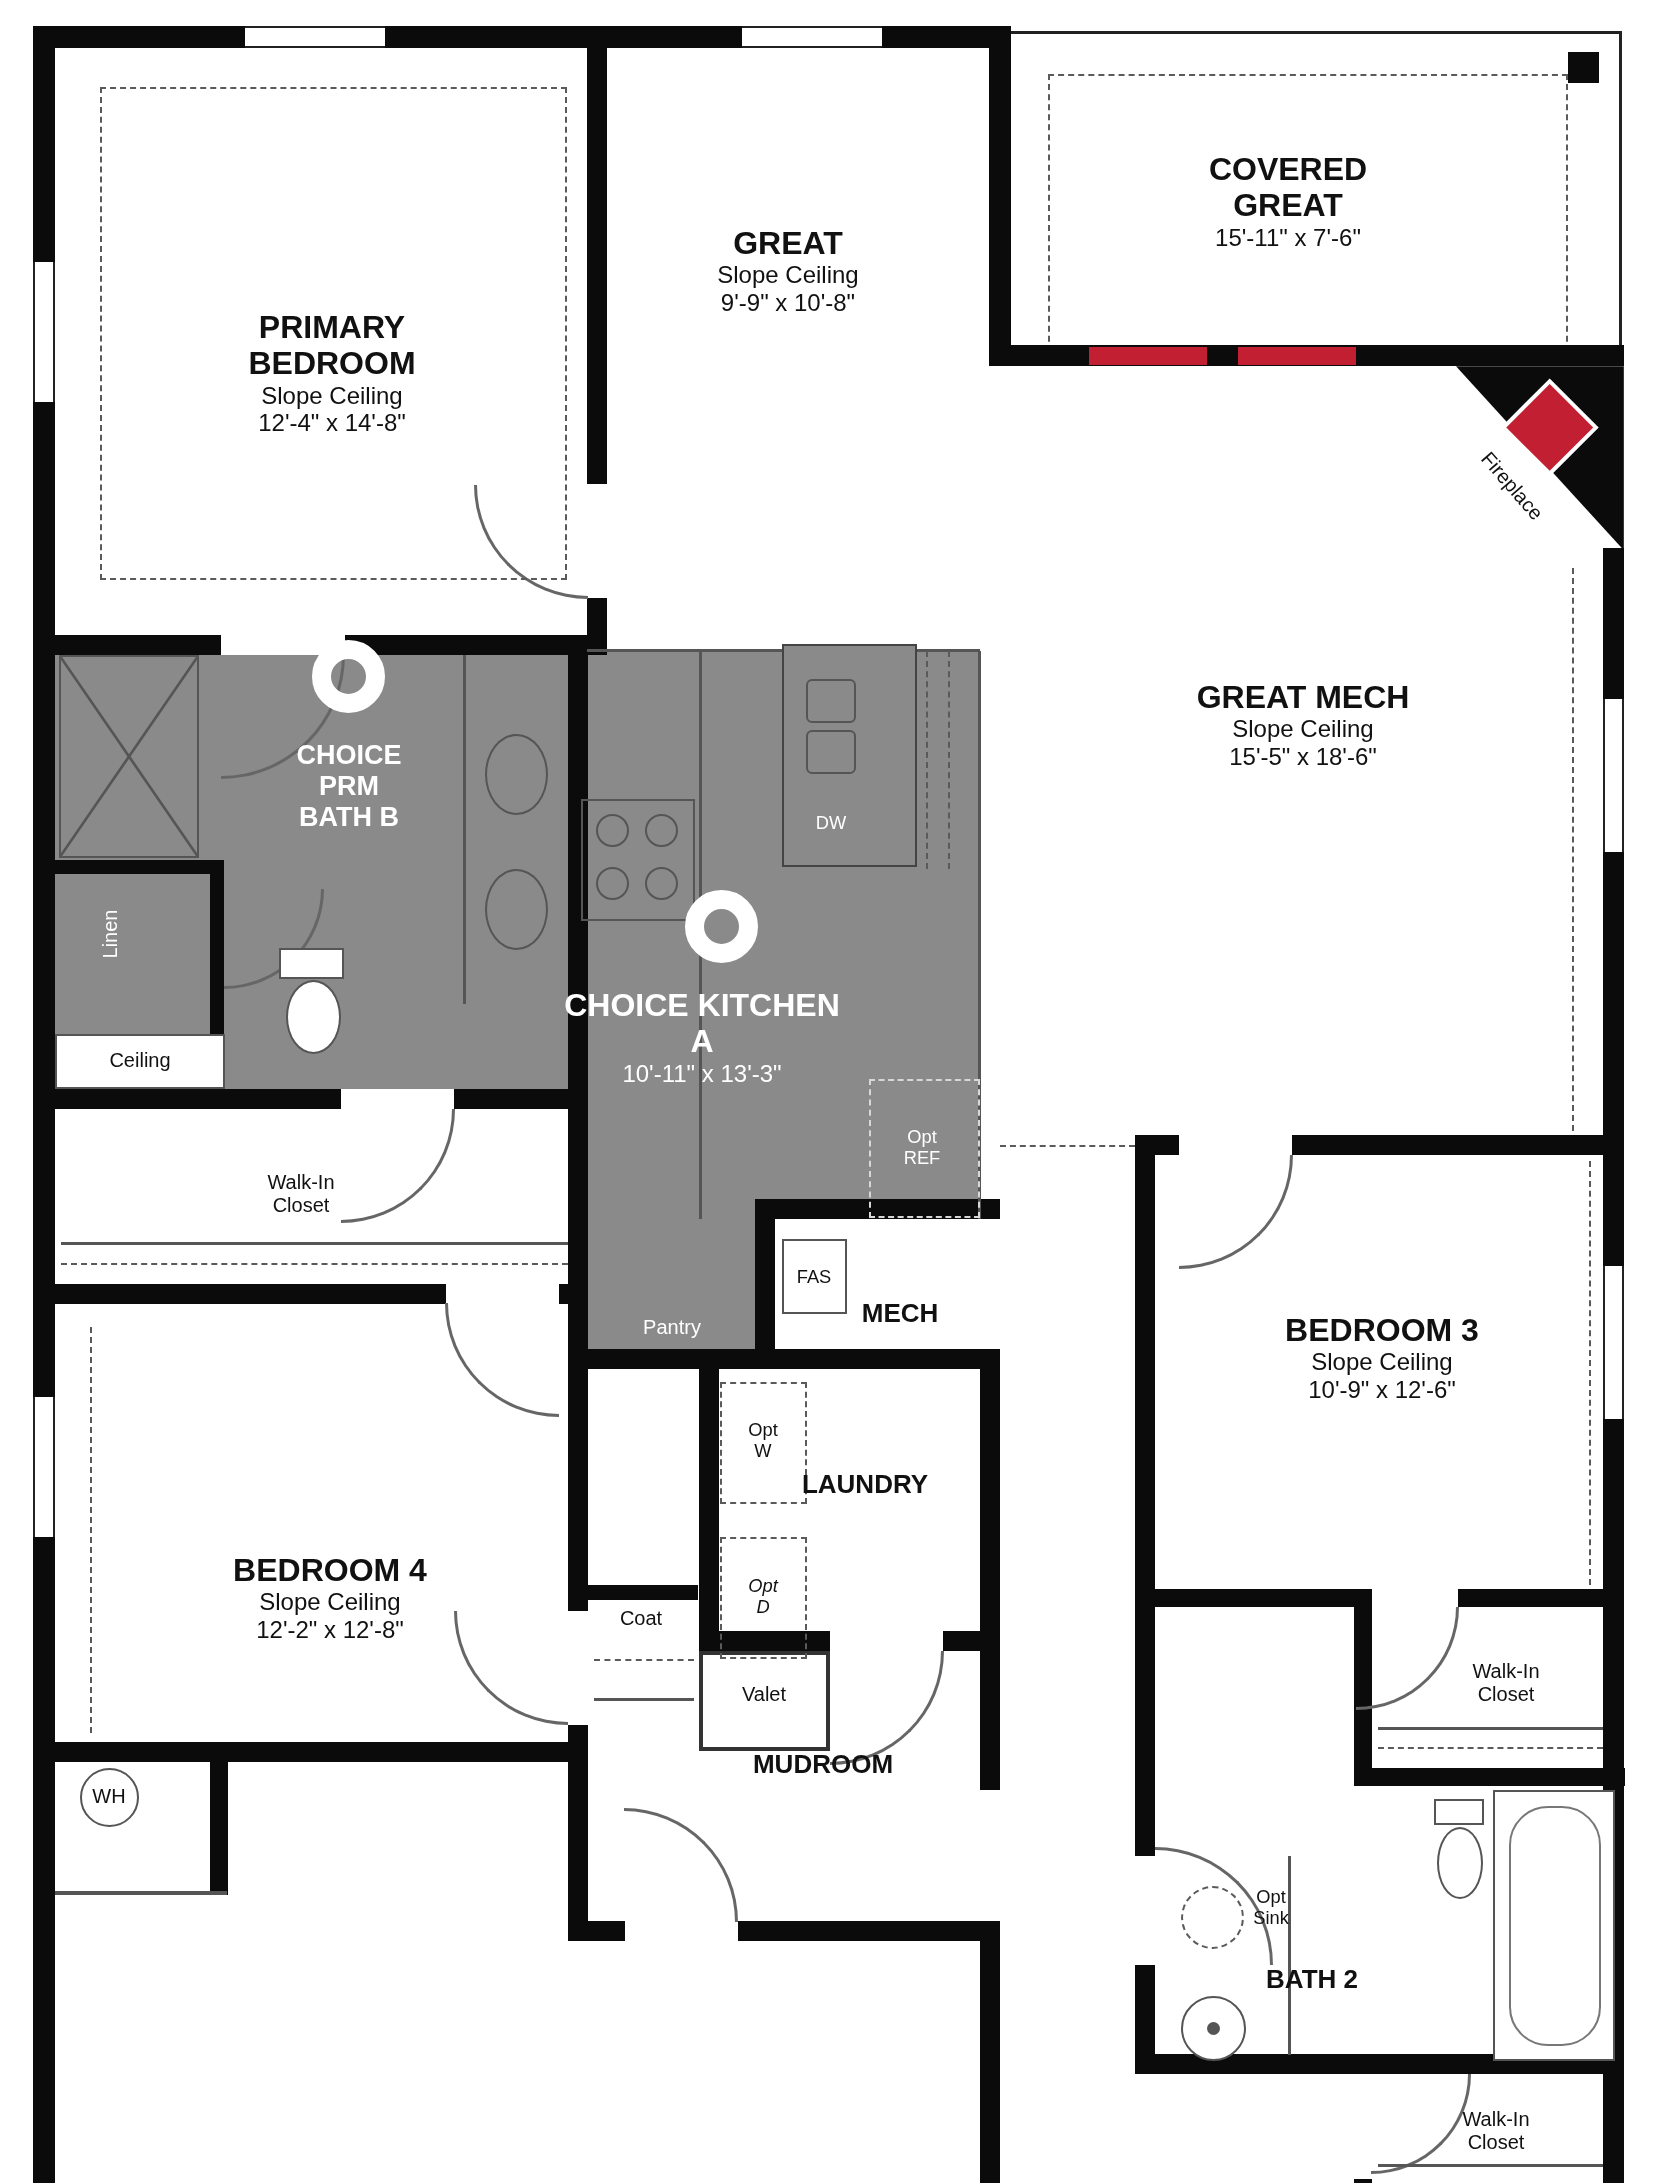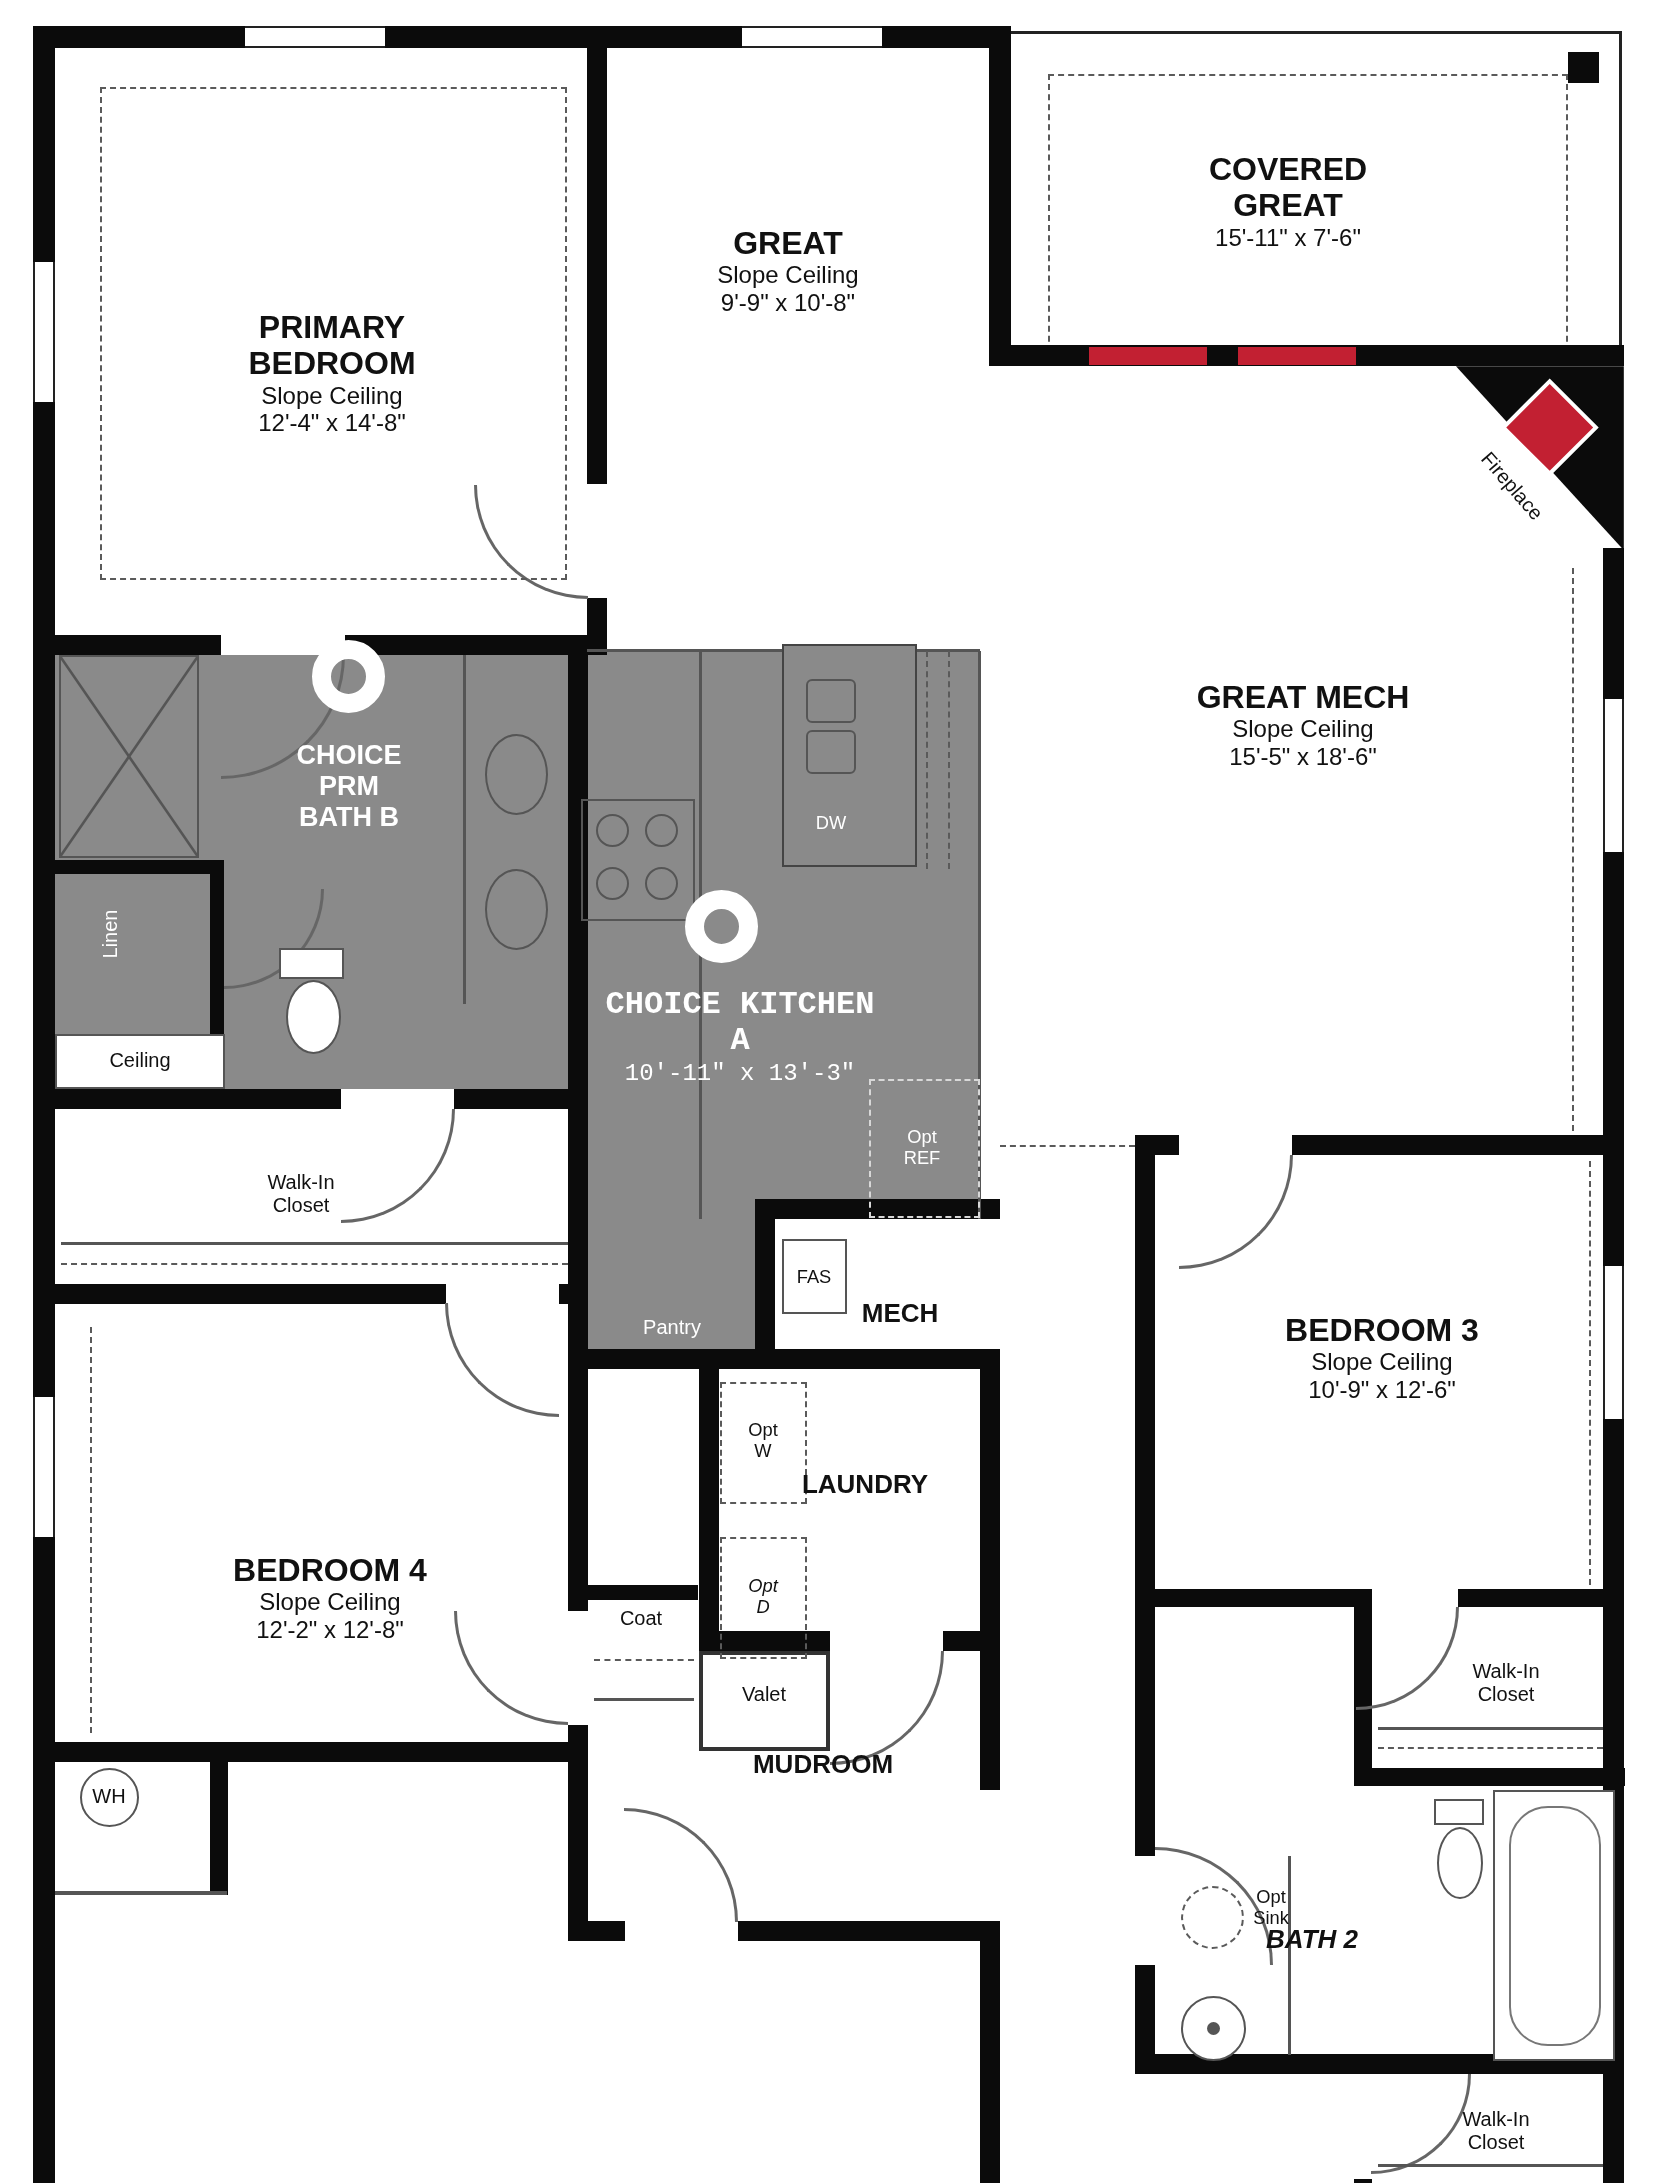--- a/index.html
+++ b/index.html
@@ -206,41 +206,41 @@
   <div class="label" style="left:1303px;top:725px;width:393px;">
     <div class="t1">GREAT MECH</div>
     <div class="t2">Slope Ceiling</div>
     <div class="t2">15'-5" x 18'-6"</div>
   </div>
 
   <div class="label white" style="left:349px;top:786px;width:140px;">
     <div class="t3">CHOICE PRM BATH B</div>
   </div>
 
-  <div class="label white" style="left:740px;top:1037px;width:279px;font-family:Liberation Mono, monospace;">
+  <div class="label white" style="left:702px;top:1037px;width:279px;">
     <div class="t1">CHOICE KITCHEN A</div>
     <div class="t2">10'-11" x 13'-3"</div>
   </div>
 
   <div class="label" style="left:1382px;top:1358px;width:349px;">
     <div class="t1">BEDROOM 3</div>
     <div class="t2">Slope Ceiling</div>
     <div class="t2">10'-9" x 12'-6"</div>
   </div>
 
   <div class="label" style="left:330px;top:1598px;width:349px;">
     <div class="t1">BEDROOM 4</div>
     <div class="t2">Slope Ceiling</div>
     <div class="t2">12'-2" x 12'-8"</div>
   </div>
 
   <div class="label smb" style="left:865px;top:1485px;">LAUNDRY</div>
   <div class="label smb" style="left:900px;top:1314px;">MECH</div>
   <div class="label smb" style="left:823px;top:1765px;">MUDROOM</div>
-  <div class="label smb" style="left:1312px;top:1940px;width:118px;font-style:italic;">BATH 2</div>
+  <div class="label smb" style="left:1312px;top:1980px;width:118px;">BATH 2</div>
 
   <div class="label sm white rot-vert" style="left:110px;top:934px;">Linen</div>
   <div class="label sm" style="left:140px;top:1060px;">Ceiling</div>
   <div class="label sm" style="left:301px;top:1194px;width:100px;">Walk-In Closet</div>
   <div class="label sm white" style="left:672px;top:1327px;">Pantry</div>
   <div class="label sm" style="left:641px;top:1618px;">Coat</div>
   <div class="label sm" style="left:764px;top:1694px;">Valet</div>
   <div class="label xs" style="left:763px;top:1441px;width:39px;">Opt W</div>
   <div class="label xs" style="left:763px;top:1597px;width:39px;font-style:italic;">Opt D</div>
   <div class="label xs white" style="left:922px;top:1148px;width:57px;">Opt REF</div>

